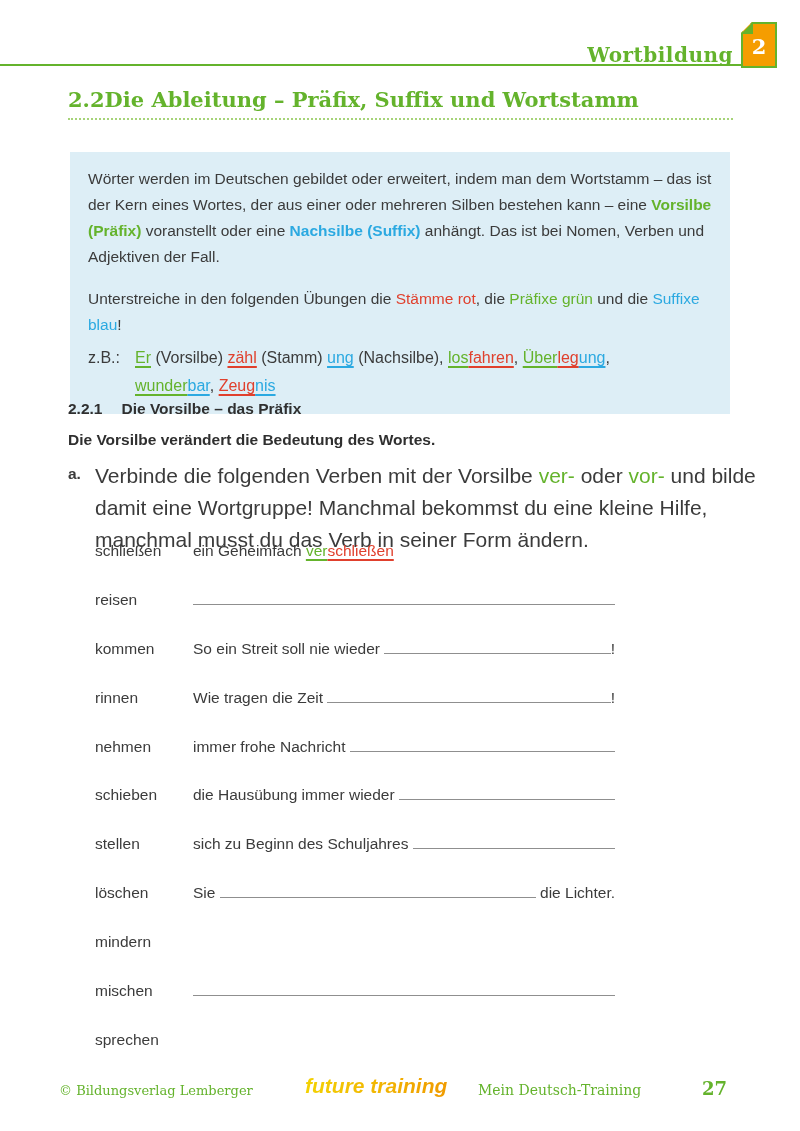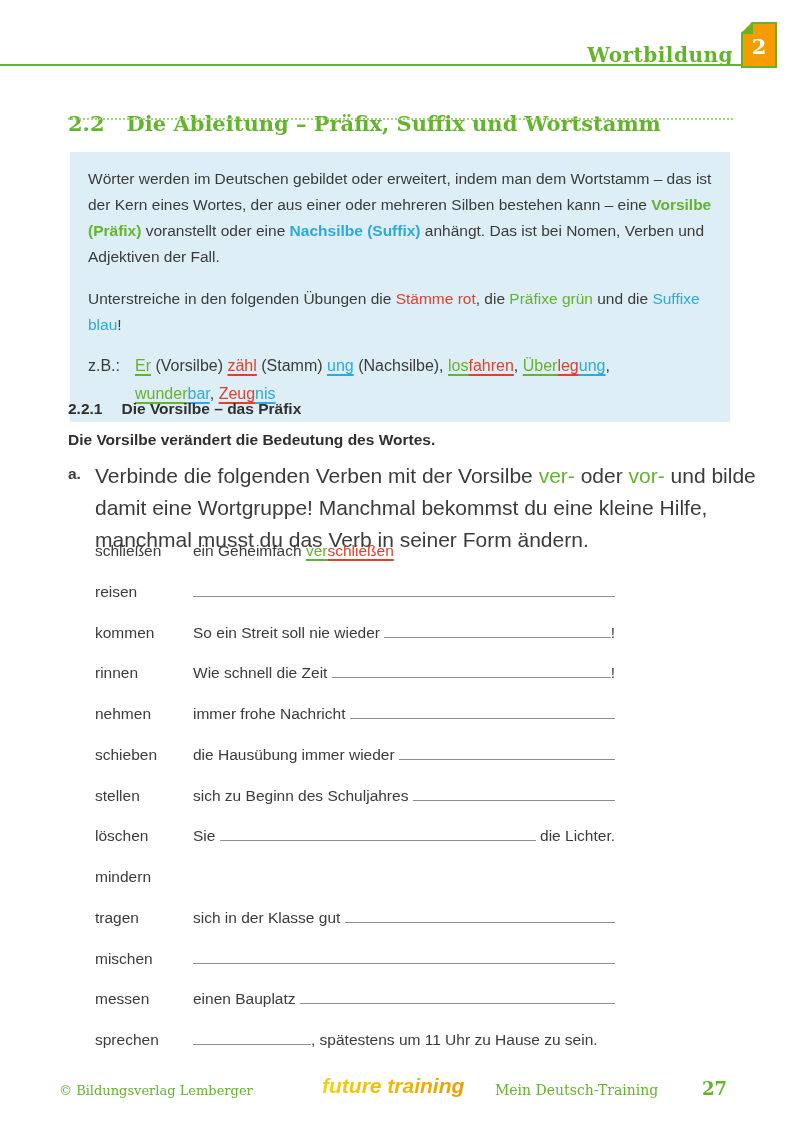--- a/index.html
+++ b/index.html
@@ -36,34 +36,34 @@
     position:absolute;left:0;top:0;width:12px;height:12px;background:var(--green);
     clip-path:polygon(100% 0,100% 100%,0 100%);
   }
   .tab-num{
     position:absolute;inset:0;display:flex;align-items:center;justify-content:center;
     color:#fff;font-family:"DejaVu Serif",serif;font-weight:bold;font-size:21px;padding-top:3px;
   }
 
   
   .page-title{
-    position:absolute;top:87px;left:68px;display:flex;gap:22px;
-    font-family:"DejaVu Serif",serif;font-weight:bold;font-size:21px;color:var(--green);margin-top:24px;
+    position:absolute;top:87px;left:68px;display:flex;
+    font-family:"DejaVu Serif",serif;font-weight:bold;font-size:21px;color:var(--green);
   }
   .title-dots{position:absolute;top:118px;left:68px;width:665px;border-top:2px dotted #a6d378;}
 
   
   .info-box{
     position:absolute;top:152px;left:70px;width:660px;min-height:202px;
     background:var(--box-bg);padding:14px 18px 14px 18px;
     font-size:15.5px;line-height:26px;
   }
   .info-box p{margin:0;}
   .info-box .p2{margin-top:16px;}
-  .example-row{display:flex;margin-top:14px;font-size:16px;line-height:28px;}
+  .example-row{display:flex;margin-top:6px;font-size:16px;line-height:28px;}
   .example-label{width:47px;flex-shrink:0;}
   .example-text{flex:1;}
 
   
   .c-green{color:var(--green);}
   .c-red{color:var(--red);}
   .c-blue{color:var(--blue);}
   .b{font-weight:bold;}
   .u{text-decoration:underline;text-decoration-thickness:1.5px;text-underline-offset:3px;}
   .seg{white-space:pre-wrap;}
@@ -90,28 +90,28 @@
   .blank{border-bottom:1px solid var(--line);height:14px;margin-bottom:-3px;}
   .blank.grow,.blank.full{flex:1 1 auto;}
   .blank.fixed{flex:0 0 auto;}
 
   
   .footer-copyright{
     position:absolute;left:59px;top:1083px;
     font-family:"DejaVu Serif",serif;font-size:13px;color:var(--green);
   }
   .footer-brand{
-    position:absolute;left:322px;top:1074px;
+    position:absolute;left:305px;top:1074px;
     font-size:21px;font-style:italic;font-weight:bold;
     background:linear-gradient(90deg,#f3d203,#f09b00);
     -webkit-background-clip:text;background-clip:text;color:transparent;
   }
   .footer-brand-suffix{
     position:absolute;left:478px;top:1082px;
-    font-family:"DejaVu Serif",serif;font-size:14px;color:var(--green);margin-left:17px;
+    font-family:"DejaVu Serif",serif;font-size:14px;color:var(--green);
   }
   .footer-page{
     position:absolute;right:73px;top:1078px;
     font-family:"DejaVu Serif",serif;font-weight:bold;font-size:18px;color:var(--green);
   }
 </style>
 </head>
 <body>
 
 <div class="chapter-label">Wortbildung</div>
@@ -167,21 +167,21 @@
       <span class="verb">kommen</span>
       <div class="row-content">
         <span class="seg">So ein Streit soll nie wieder </span>
         <div class="blank grow"></div>
         <span class="seg">!</span>
       </div>
     </div>
     <div class="ex-row">
       <span class="verb">rinnen</span>
       <div class="row-content">
-        <span class="seg">Wie schnell die Zeit </span>
+        <span class="seg">Wie tragen die Zeit </span>
         <div class="blank grow"></div>
         <span class="seg">!</span>
       </div>
     </div>
     <div class="ex-row">
       <span class="verb">nehmen</span>
       <div class="row-content">
         <span class="seg">immer frohe Nachricht </span>
         <div class="blank grow"></div>
       </div>
@@ -205,44 +205,26 @@
       <div class="row-content">
         <span class="seg">Sie </span>
         <div class="blank grow"></div>
         <span class="seg"> die Lichter.</span>
       </div>
     </div>
     <div class="ex-row">
       <span class="verb">mindern</span>
     </div>
     <div class="ex-row">
-      <span class="verb">tragen</span>
-      <div class="row-content">
-        <span class="seg">sich in der Klasse gut </span>
-        <div class="blank grow"></div>
-      </div>
-    </div>
-    <div class="ex-row">
       <span class="verb">mischen</span>
       <div class="row-content">
         <div class="blank full"></div>
       </div>
     </div>
     <div class="ex-row">
-      <span class="verb">messen</span>
-      <div class="row-content">
-        <span class="seg">einen Bauplatz </span>
-        <div class="blank grow"></div>
-      </div>
-    </div>
-    <div class="ex-row">
       <span class="verb">sprechen</span>
-      <div class="row-content">
-        <div class="blank fixed" style="width: 118px;"></div>
-        <span class="seg">, spätestens um 11 Uhr zu Hause zu sein.</span>
-      </div>
     </div>
   </div>
 
 <div class="footer-copyright">© Bildungsverlag Lemberger</div>
 <div class="footer-brand">future training</div>
 <div class="footer-brand-suffix">Mein Deutsch-Training</div>
 <div class="footer-page">27</div>
 
 </body></html>

